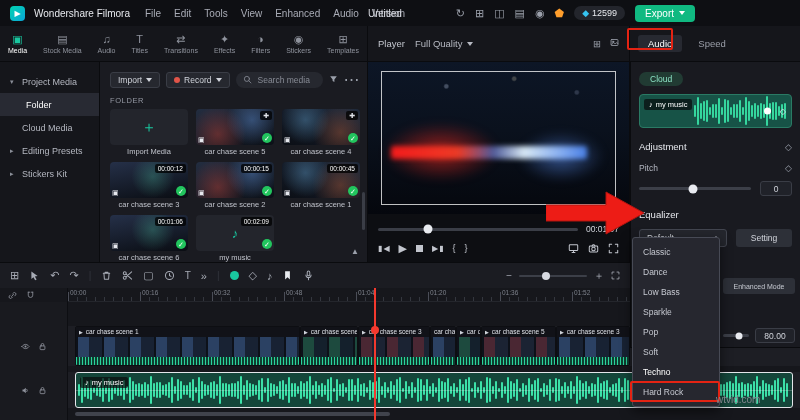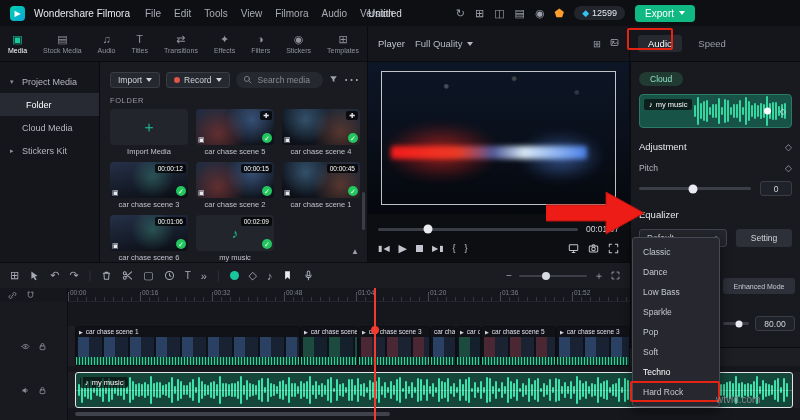--- a/index.html
+++ b/index.html
@@ -112,21 +112,21 @@
   .sub-row{display:flex;justify-content:space-between;align-items:center;margin-top:11px;font-size:8.5px;color:#b2b5bf;}
   .pitch-row{display:flex;align-items:center;gap:9px;margin-top:8px;}
   .slider{position:relative;height:3px;background:#3c3f48;border-radius:2px;flex:1;}
   .sfill{width:48%;background:#d7dae1;height:100%;border-radius:2px;}
   .shandle{position:absolute;left:48%;top:50%;transform:translate(-50%,-50%);width:9px;height:9px;background:#e9ebf0;border-radius:50%;}
   .val-box{width:32px;height:15px;background:#202229;border:1px solid #3a3d46;border-radius:3px;font-size:8.5px;color:#d2d5dc;display:flex;align-items:center;justify-content:center;}
   .eq-row{display:flex;gap:9px;margin-top:9px;}
   .dd{flex:1;height:18px;background:#24262d;border:1px solid #42454f;border-radius:3px;display:flex;align-items:center;justify-content:space-between;padding:0 7px;font-size:8.5px;color:#d2d5dc;}
   .setting-btn{width:56px;height:18px;background:#2d3038;border-radius:3px;display:flex;align-items:center;justify-content:center;font-size:8.5px;color:#d2d5dc;}
   .enh-chip{position:absolute;left:92px;top:216px;width:72px;height:16px;background:#2d3038;border-radius:3px;font-size:7px;display:flex;align-items:center;justify-content:center;color:#c6c9d1;}
-  .denoise-row{position:absolute;left:92px;top:254px;display:flex;align-items:center;gap:6px;}
+  .denoise-row{position:absolute;left:92px;top:266px;display:flex;align-items:center;gap:6px;}
   .mini-slider{position:relative;width:26px;height:3px;background:#3c3f48;border-radius:2px;}
   .mini-handle{position:absolute;left:60%;top:50%;transform:translate(-50%,-50%);width:7px;height:7px;background:#e9ebf0;border-radius:50%;}
 
   
   .eq-list{position:absolute;left:632px;top:237px;width:88px;background:#26272f;border:1px solid #474a55;border-radius:3px;padding:4px 0;box-shadow:0 4px 12px rgba(0,0,0,.55);z-index:50;}
   .eq-item{height:20px;line-height:20px;padding-left:10px;font-size:8.5px;color:#c6c9d1;white-space:nowrap;}
   .eq-item.sel{color:#fff;}
 
   
   .tl-toolbar{position:absolute;top:262px;left:0;width:630px;height:26px;background:#1b1c22;border-top:1px solid #0a0b0e;display:flex;align-items:center;gap:10px;padding:0 10px;color:#a7abb5;font-size:11px;z-index:5;}
@@ -178,21 +178,21 @@
 <body>
 
 <header class="topbar">
   <span class="logo">▶</span>
   <span class="appname">Wondershare Filmora</span>
   <nav class="menus">
     <span>File</span>
     <span>Edit</span>
     <span>Tools</span>
     <span>View</span>
-    <span>Filmora</span>
+    <span>Enhanced</span>
     <span>Audio</span>
     <span>Version</span>
   </nav>
   <span class="proj-title">Untitled</span>
   <div class="topbar-right">
     <span class="tb-icon">↻</span>
     <span class="tb-icon">⊞</span>
     <span class="tb-icon">◫</span>
     <span class="tb-icon">▤</span>
     <span class="tb-icon">◉</span>
@@ -274,20 +274,24 @@
   <div class="side-item">
       <span class="chev">▾</span>
       <span>Project Media</span>
     </div>
   <div class="side-item child active">
       <span>Folder</span>
     </div>
   <div class="side-item">
       <span class="chev"></span>
       <span>Cloud Media</span>
+    </div>
+  <div class="side-item">
+      <span class="chev">▸</span>
+      <span>Editing Presets</span>
     </div>
   <div class="side-item">
       <span class="chev">▸</span>
       <span>Stickers Kit</span>
     </div>
 </aside>
 
 <section class="media-panel">
   <div class="mp-toolbar">
     <span class="btn-sm">

